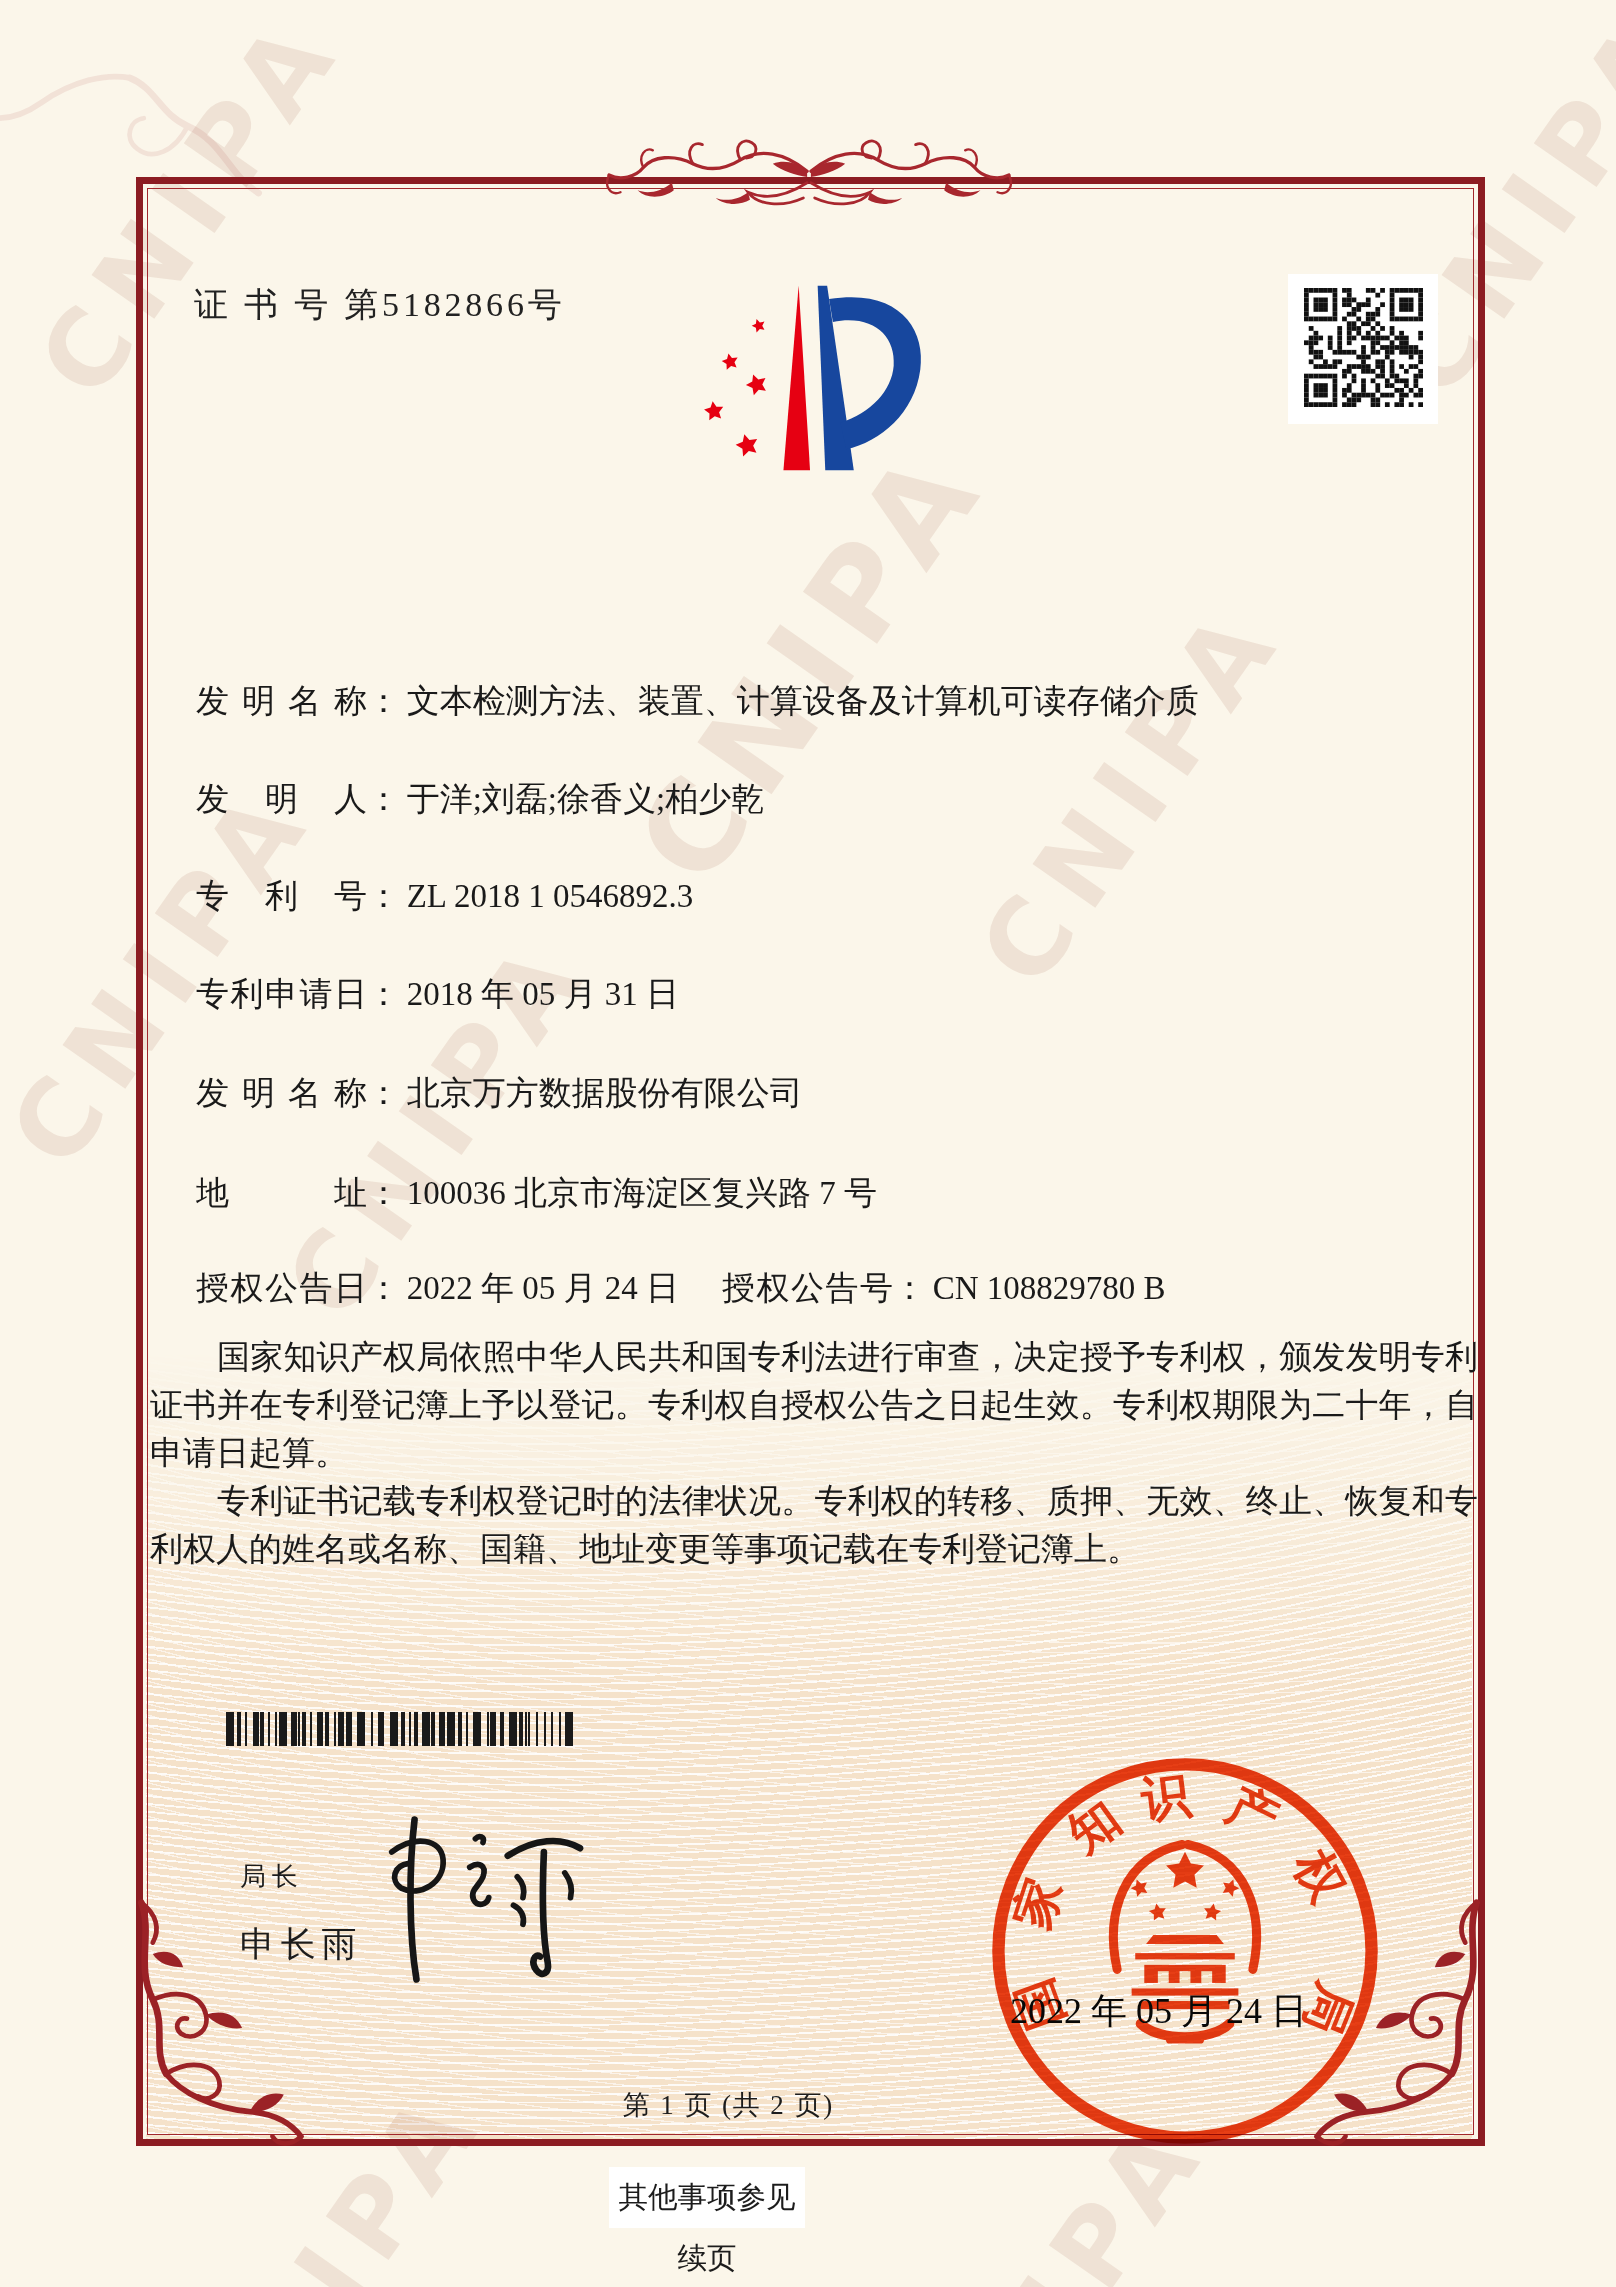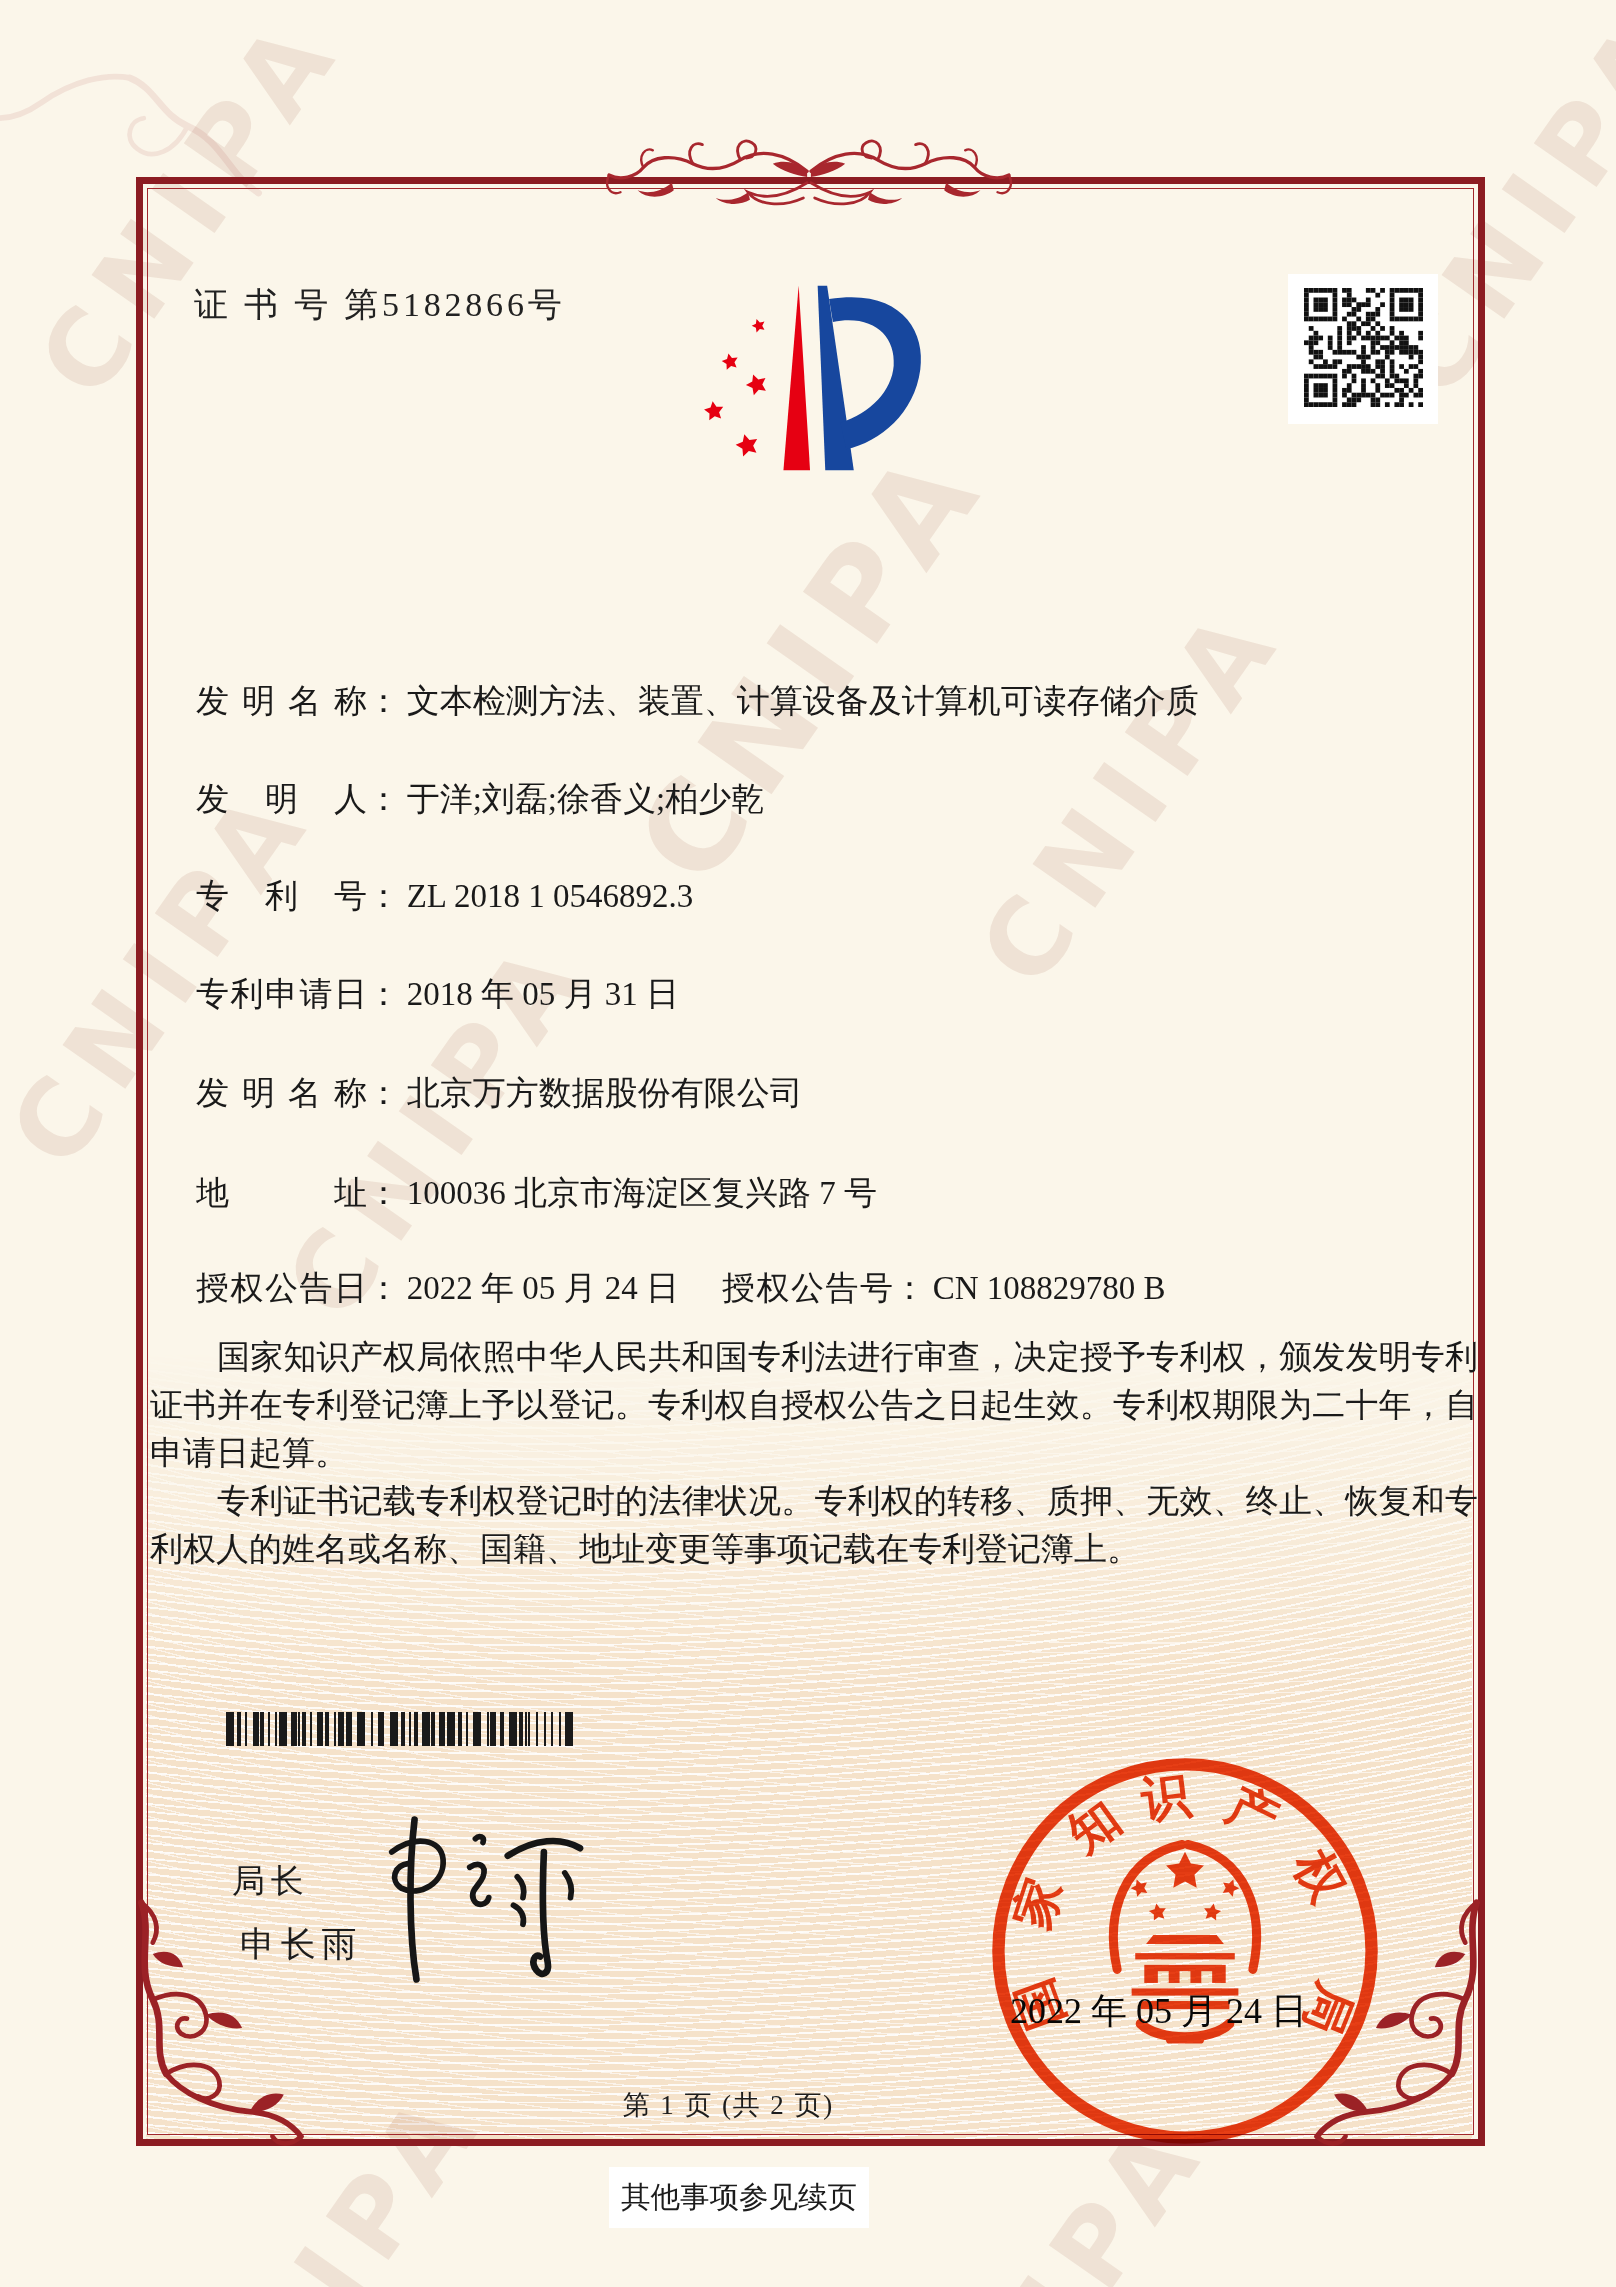--- a/index.html
+++ b/index.html
@@ -42,36 +42,36 @@
   .fval{margin-left:5.7px;}
   .fpair2{position:absolute;left:526px;top:0;white-space:nowrap;}
 
   .body{position:absolute;z-index:4;left:150px;top:1333px;width:1328px;font-size:33px;line-height:48px;
     text-align:justify;color:#1a1a1a;}
   .body p{margin:0;text-indent:67px;}
 
   .barcode{position:absolute;z-index:4;left:226px;top:1712px;width:360px;height:34px;}
   .barcode i{position:absolute;top:0;height:34px;background:#1a1a1a;}
 
-  .sigtitle{position:absolute;z-index:4;left:232px;top:1859px;font-size:33px;letter-spacing:5.7px;}
+  .sigtitle{position:absolute;z-index:4;left:240px;top:1859px;font-size:26px;letter-spacing:5.7px;}
   .signame{position:absolute;z-index:4;left:240px;top:1921px;font-size:35px;letter-spacing:5.7px;font-family:Liberation Mono, monospace;}
   .signature{position:absolute;z-index:4;left:367px;top:1812px;}
 
   .seal{position:absolute;z-index:5;left:987px;top:1753px;width:396px;height:396px;
     mix-blend-mode:multiply;opacity:.97;}
   .sealring{position:absolute;left:0;top:0;}
   .sealtext span{position:absolute;left:50%;top:50%;font-size:49px;font-weight:700;color:#e8380d;
     transform-origin:center;}
   .emblem{position:absolute;left:50%;top:46%;transform:translate(-50%,-50%);}
   .sealdate{position:absolute;left:23px;top:234px;width:285px;text-align:center;font-size:36px;color:#000;
     white-space:nowrap;}
 
   .footerpage{position:absolute;z-index:4;left:567px;top:2087px;width:323px;text-align:center;
     font-size:27px;letter-spacing:1.9px;}
-  .contnote{position:absolute;z-index:3;left:609px;top:2167px;width:260px;height:61px;line-height:61px;
+  .contnote{position:absolute;z-index:3;left:609px;top:2167px;width:196px;height:61px;line-height:61px;
     background:#fff;text-align:center;font-size:29.5px;}
 </style>
 </head>
 <body>
 
 <div id="page">
 
   <div class="guilloche"></div>
 
   <span class="wm" style="left:-28.5px;top:143px;">CNIPA</span>

